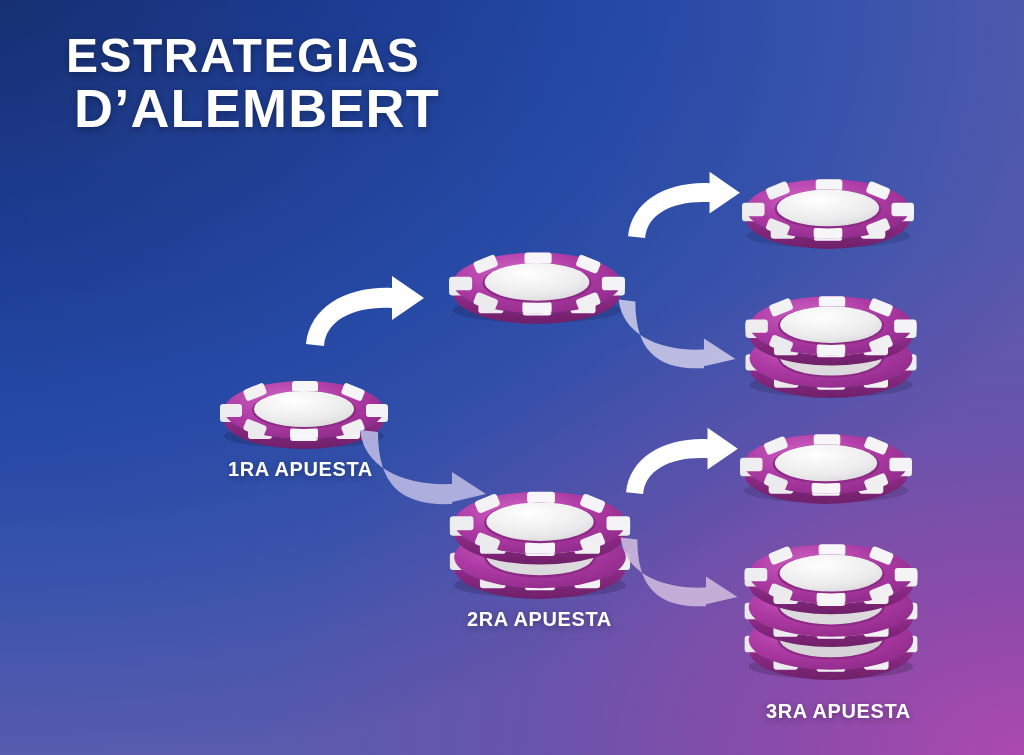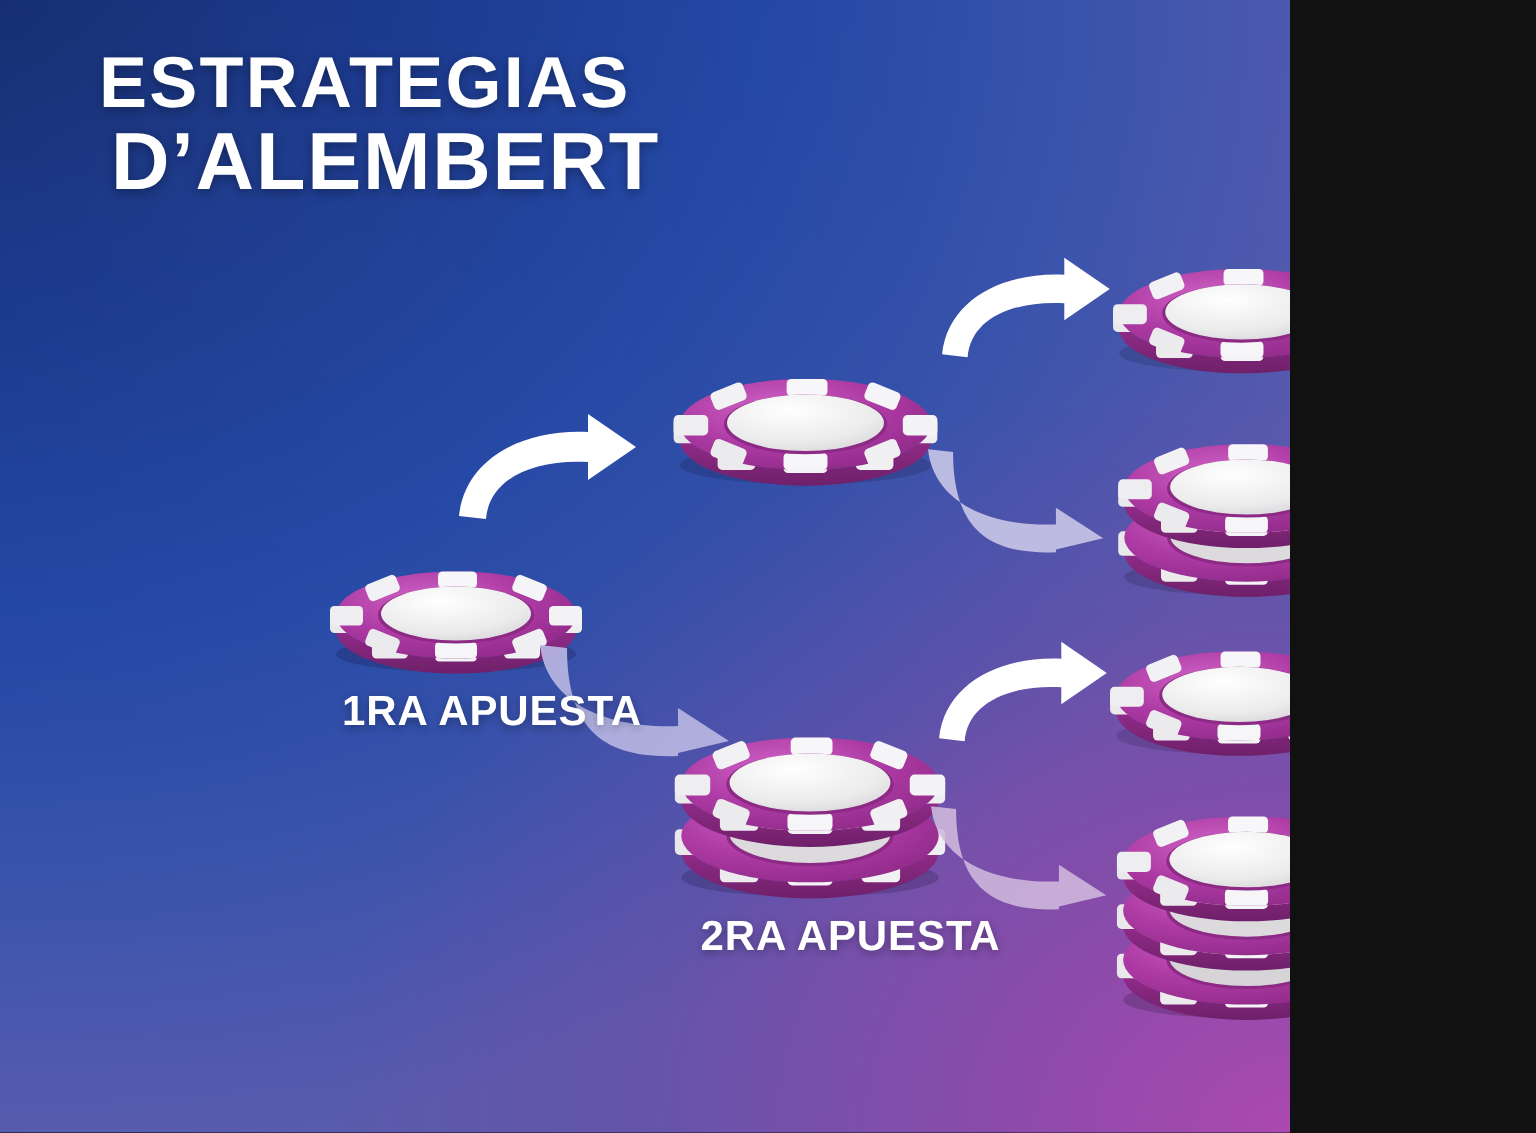--- a/index.html
+++ b/index.html
@@ -4,21 +4,21 @@
 <style>
   * { margin:0; padding:0; box-sizing:border-box; }
   html,body{ background:#111; }
   body{
     font-family:"Liberation Sans", sans-serif;
     width:1024px; height:755px;
     overflow:hidden;
   }
   #canvas{
     position:relative;
-    width:860px; height:755px;
+    width:1024px; height:755px;
     overflow:hidden;
     background:
       radial-gradient(120% 110% at 100% 100%, rgba(176,72,176,0.95) 0%, rgba(160,68,168,0.72) 18%, rgba(120,70,165,0.35) 42%, rgba(70,70,160,0.05) 62%, rgba(0,0,0,0) 75%),
       radial-gradient(130% 120% at 0% 0%, #102a6e 0%, #14338a 22%, #2246a4 45%, #3a54ac 65%, #5a5cae 85%),
       linear-gradient(120deg, #1b3a8c 0%, #3352a8 35%, #5d5fae 60%, #8a55ab 80%, #a846a8 100%);
   }
   
   #canvas::after{
     content:"";
     position:absolute; inset:0;
@@ -44,21 +44,21 @@
     font-size:54px;
     font-weight:700;
     line-height:1.05;
     margin-left:8px;
     letter-spacing:1.2px;
   }
 
   .chip-label{
     position:absolute;
     color:#ffffff;
-    font-size:28px;
+    font-size:20px;
     font-weight:600;
     letter-spacing:0.6px;
     white-space:nowrap;
     text-shadow:0 2px 6px rgba(0,0,0,0.30);
     z-index:6;
   }
 
   
   .stack{
     position:absolute;
@@ -335,14 +335,15 @@
       <path d="M6 72 C 10 34, 48 14, 92 16 L 92 4 L 124 26 L 92 48 L 92 36 C 54 34, 26 48, 24 74 Z" fill="#ffffff"></path>
     </svg>
   </div>
 
   <div class="arrow" style="left:616px; top:532px;">
     <svg width="128" height="76" viewBox="0 0 136 82">
       <path d="M4 6 C 8 44, 48 62, 96 60 L 96 48 L 130 70 L 96 78 L 96 80 C 46 82, 22 62, 22 8 Z" fill="#cfb9dd" opacity="0.88"></path>
     </svg>
   </div>
 
+  <div class="chip-label" style="left:766px; top:700px;">3RA APUESTA</div>
 
 </div>
 
 </body></html>

